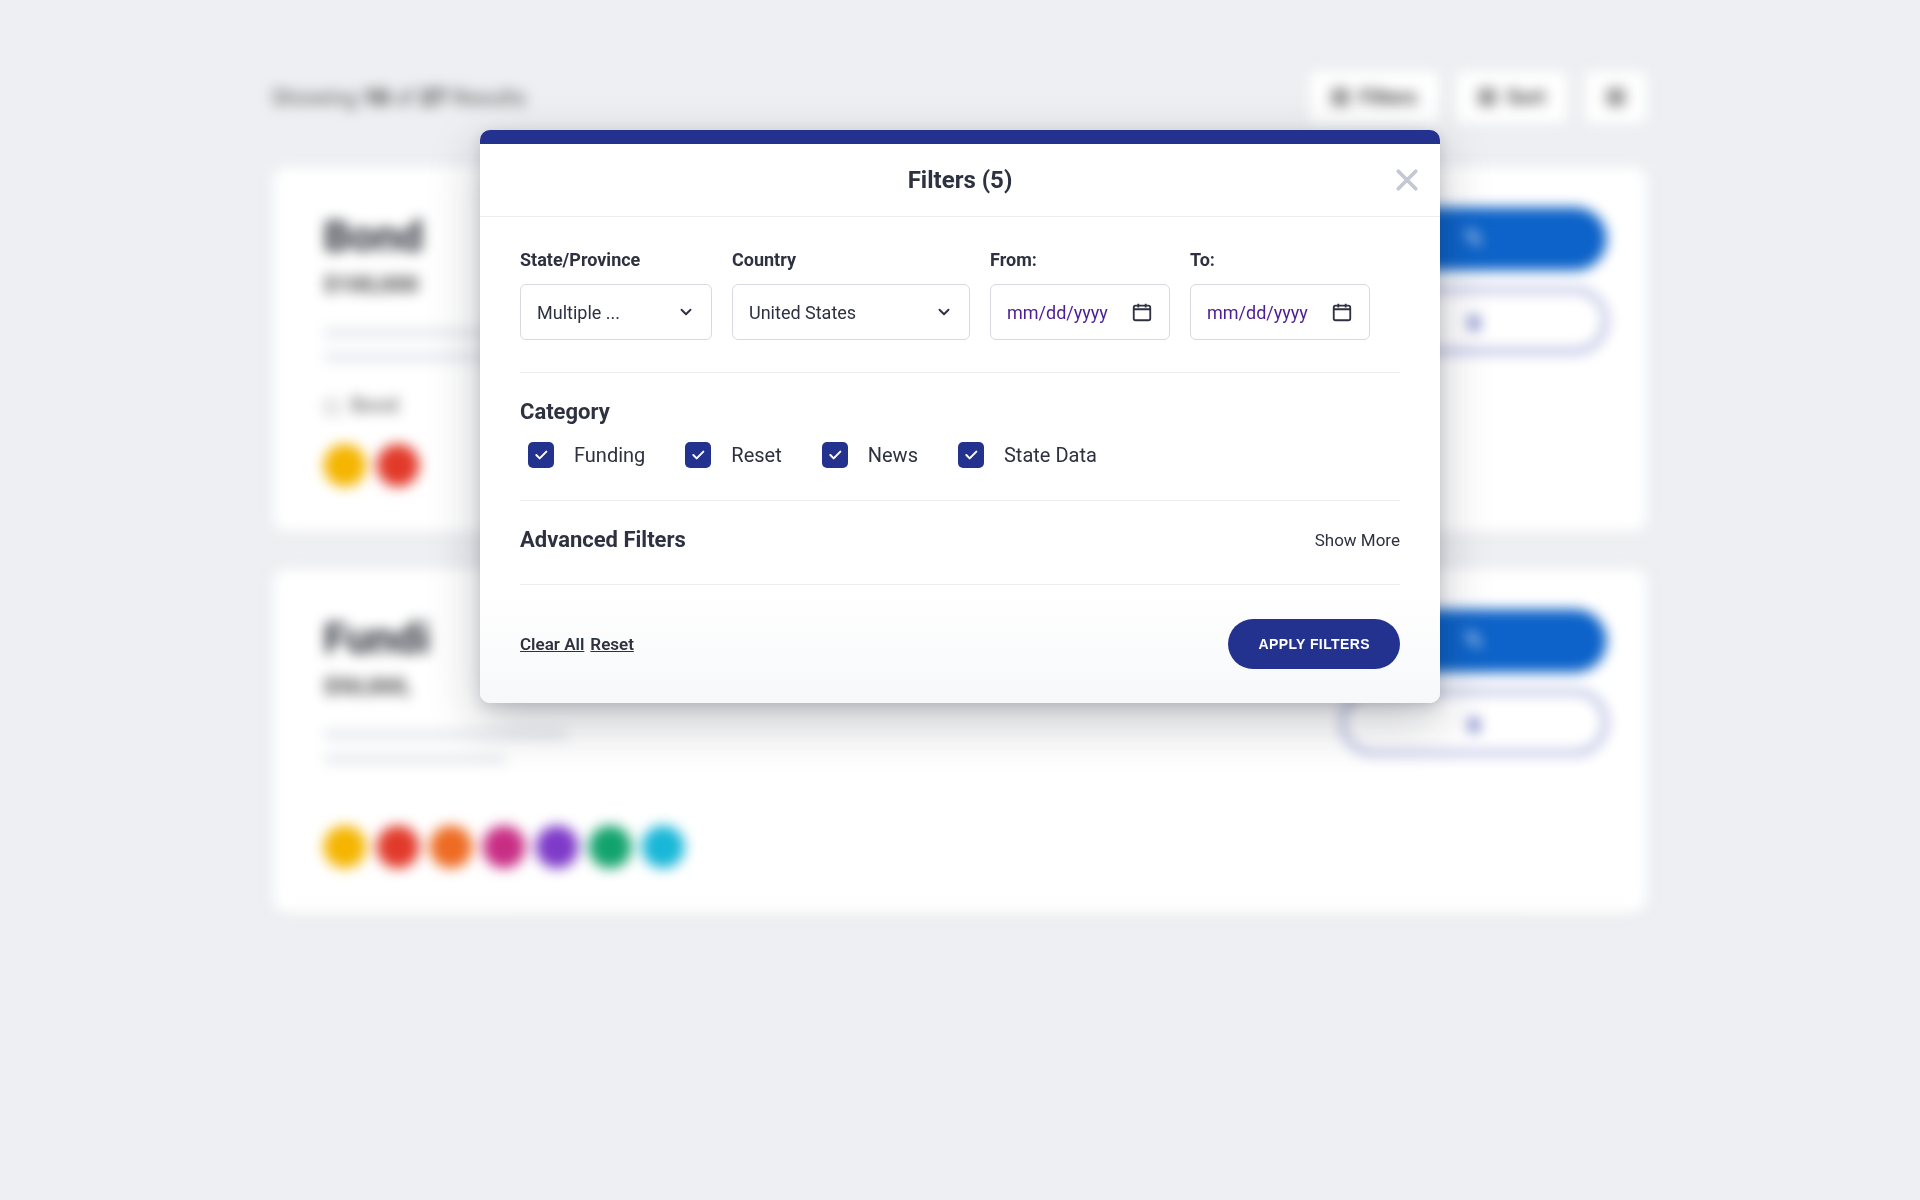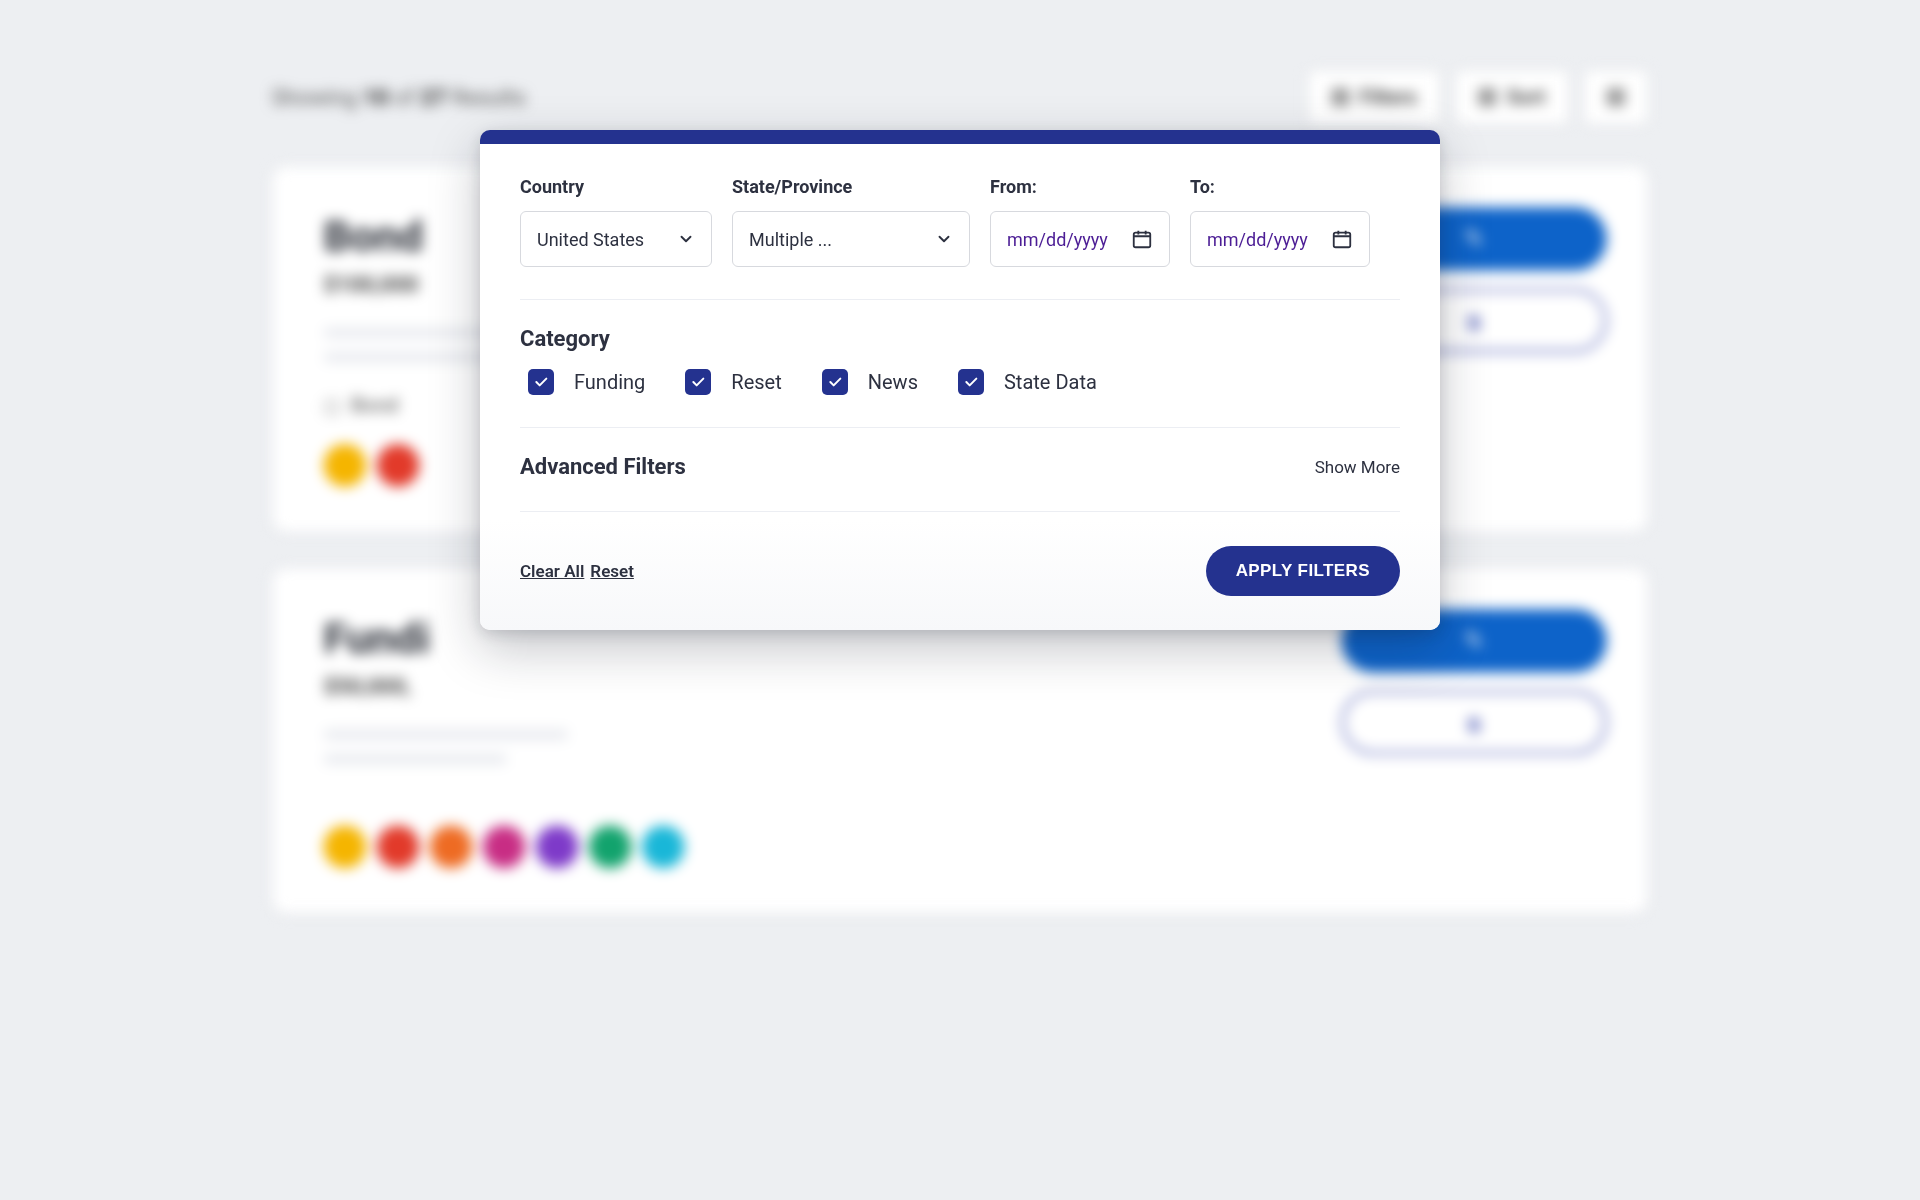--- a/index.html
+++ b/index.html
@@ -150,21 +150,21 @@
 .modal-footer {
   display:flex; align-items:center; justify-content:space-between;
   padding: 26px 40px 34px;
   background: linear-gradient(#fff, #f7f8fa);
 }
 .footer-links { display:flex; gap:6px; }
 .link-btn { font-size:17px; font-weight:600; color:#2d3140; text-decoration:underline; cursor:pointer; background:none; border:none; font-family:inherit; }
 
 .apply-btn {
   background:#24328f; color:#fff; border:none; border-radius:26px;
-  height:50px; padding:0 30px; font-size:17px; font-weight:700; letter-spacing:.4px;
+  height:50px; padding:0 30px; font-size:14px; font-weight:700; letter-spacing:.4px;
   cursor:pointer;
 }
 </style>
 </head>
 <body>
 
 <div class="page">
   <div class="page-inner">
     <div class="results-bar">
       <div class="results-text">
@@ -228,38 +228,46 @@
       <div class="card-side">
         <div class="pill-primary">✎</div>
         <div class="pill-outline">s</div>
       </div>
     </div>
   </div>
 </div>
 
 <div class="overlay">
   <div class="modal">
+    <div class="modal-header">
+      <div class="modal-title">Filters (5)</div>
+      <button class="modal-close">
+        <svg viewBox="0 0 24 24">
+            <path d="M5 5l14 14M19 5L5 19" stroke="currentColor" stroke-width="3" stroke-linecap="round" fill="none"></path>
+          </svg>
+      </button>
+    </div>
 
     <div class="modal-body">
       <div class="filter-row">
         <div>
-          <span class="field-label">Country</span>
+          <span class="field-label">State/Province</span>
           <div class="select">
-            <span class="val">United States</span>
+            <span class="val">Multiple ...</span>
             <span class="chev">
                 <svg viewBox="0 0 24 24">
                   <path d="M6 9l6 6 6-6" fill="none" stroke="#2d3140" stroke-width="2.5" stroke-linecap="round" stroke-linejoin="round"></path>
                 </svg>
               </span>
           </div>
         </div>
         <div>
-          <span class="field-label">State/Province</span>
+          <span class="field-label">Country</span>
           <div class="select">
-            <span class="val">Multiple ...</span>
+            <span class="val">United States</span>
             <span class="chev">
                 <svg viewBox="0 0 24 24">
                   <path d="M6 9l6 6 6-6" fill="none" stroke="#2d3140" stroke-width="2.5" stroke-linecap="round" stroke-linejoin="round"></path>
                 </svg>
               </span>
           </div>
         </div>
         <div>
           <span class="field-label">From:</span>
           <div class="date-input">

